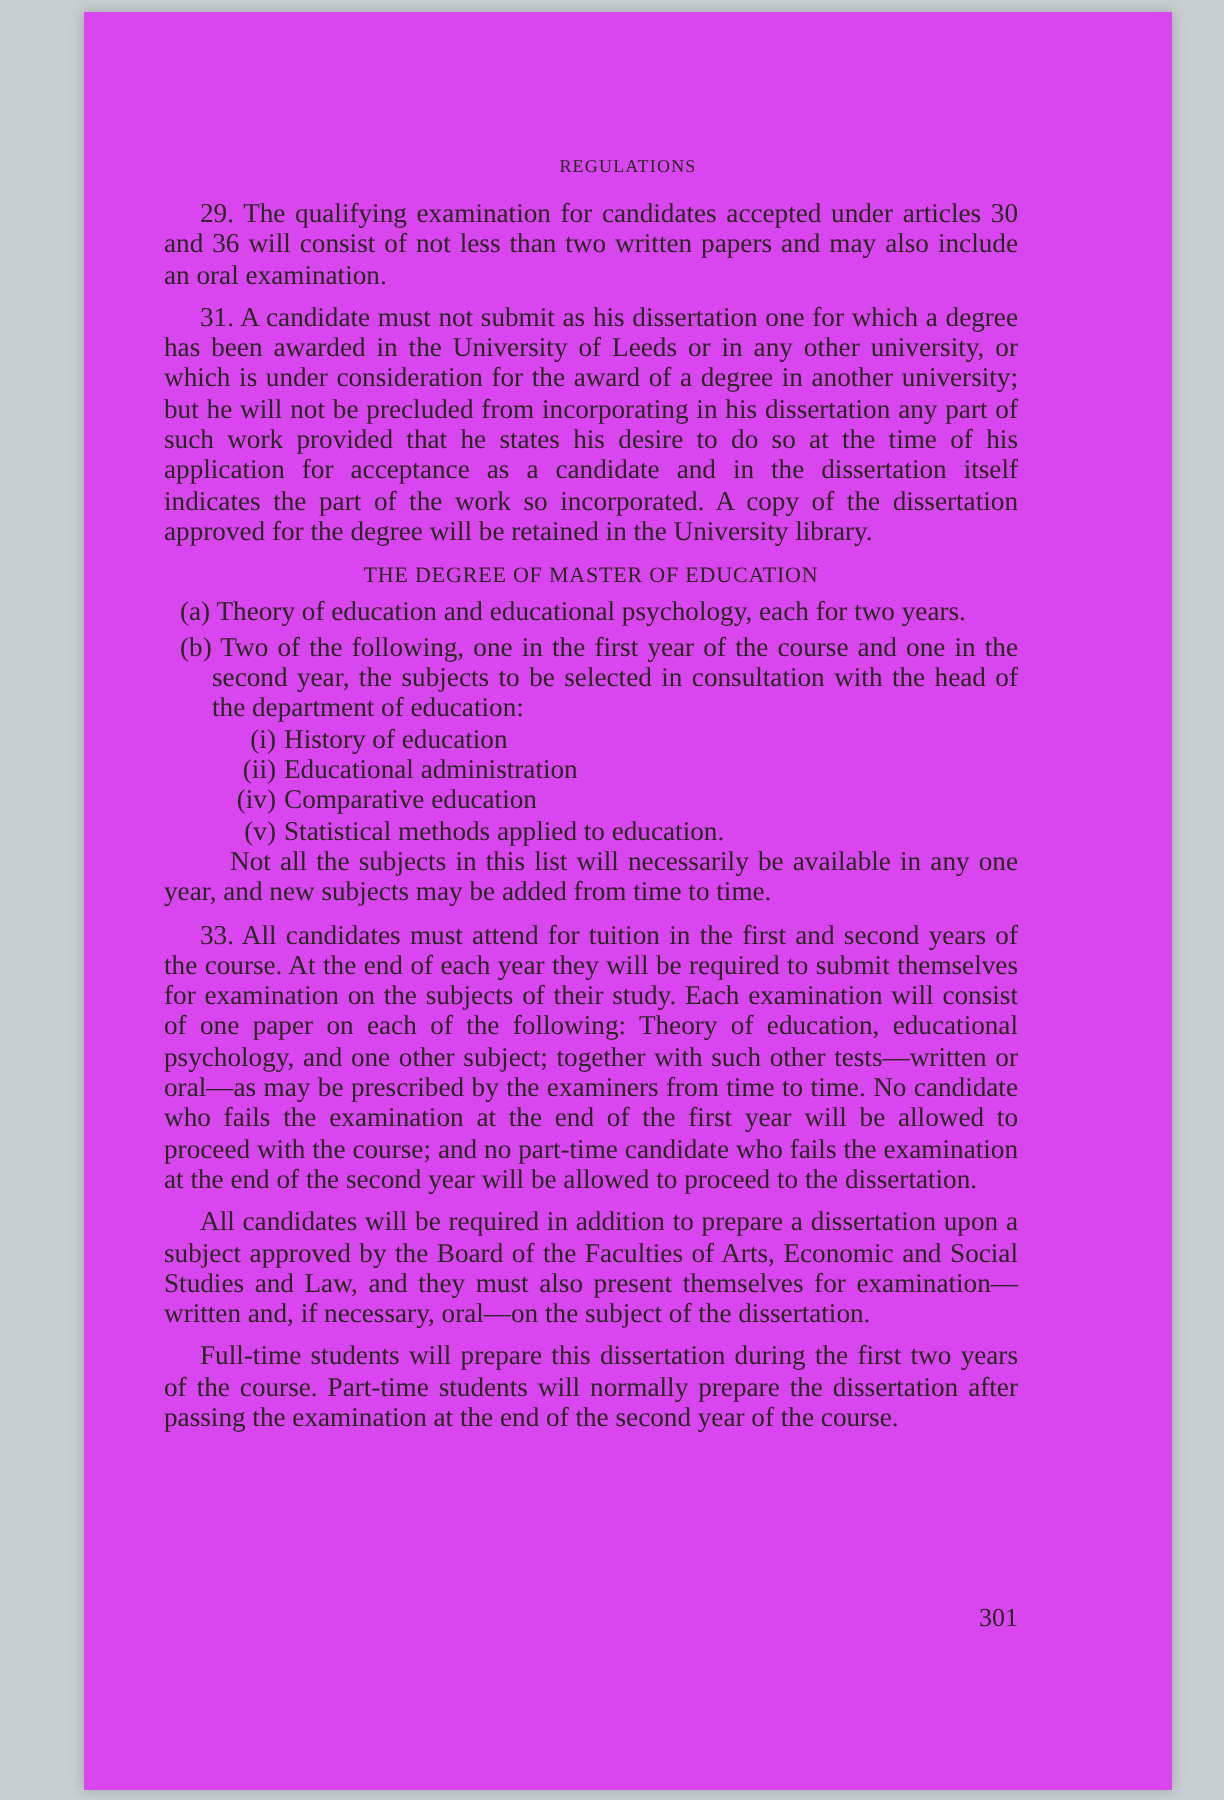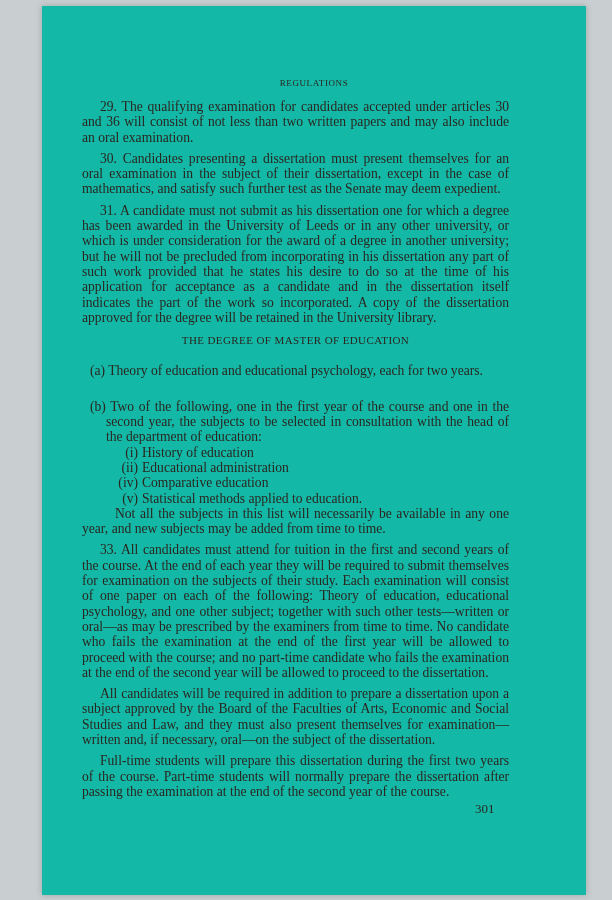--- a/index.html
+++ b/index.html
@@ -4,66 +4,65 @@
 <style>
   html, body { margin: 0; padding: 0; }
   body {
     width: 612px; height: 900px; overflow: hidden;
     background: #c9ced0;
     position: relative;
     font-family: "DejaVu Serif", "Liberation Serif", serif;
   }
   .page {
     position: absolute; left: 42px; top: 6px; width: 544px; height: 889px;
-    background: #14b8a6;
+    background: #d946ef;
     box-shadow: 0 0 6px rgba(80,90,95,0.35);
   }
   .col {
     position: absolute; left: 40px; top: 59px; width: 427px;
     color: #2a2620;
     font-family: "Liberation Serif", "DejaVu Serif", serif;
     font-size: 13.6px; line-height: 15.3px;
     text-align: justify;
   }
   .running-head {
     position: absolute; left: 0; top: 72px; width: 544px; text-align: center;
     font-family: "Liberation Serif", serif; font-size: 9px; letter-spacing: 0.6px;
     color: #2a2620; text-transform: uppercase;
   }
   p { margin: 0; }
   .para { text-indent: 18px; margin-bottom: 6px; }
   .para.first { margin-top: 34px; }
   .section-head {
     text-align: center; font-size: 11px; letter-spacing: 0.4px;
-    margin: 8px 0 15px 0; text-transform: uppercase;
+    margin: 8px 0 1px 0; text-transform: uppercase;
   }
   .sub { margin-left: 24px; text-indent: -16px; }
   .roman-list { margin: 0 0 0 26px; padding: 0; list-style: none; }
   .roman-list li { line-height: 15.3px; }
   .roman-list .num { display: inline-block; width: 30px; text-align: right; margin-right: 4px; }
   .note { text-indent: 33px; margin-bottom: 6px; }
   .page-number {
-    position: absolute; left: 433px; top: 795px; width: 34px; text-align: left;
+    position: absolute; left: 433px; top: 795px; width: 34px; text-align: right;
     font-family: "Liberation Serif", serif; font-size: 13px; color: #2a2620;
   }
 </style>
 </head>
 <body>
 
 <div class="page">
   <div class="running-head">REGULATIONS</div>
 
   <div class="col">
     <p class="para first">29. The qualifying examination for candidates accepted under articles 30 and 36 will consist of not less than two written papers and may also include an oral examination.</p>
-    <p class="para">30. Candidates presenting a dissertation must present themselves for an oral examination in the subject of their dissertation, except in the case of mathematics, and satisfy such further test as the Senate may deem expedient.</p>
     <p class="para">31. A candidate must not submit as his dissertation one for which a degree has been awarded in the University of Leeds or in any other university, or which is under consideration for the award of a degree in another university; but he will not be precluded from incorporating in his dissertation any part of such work provided that he states his desire to do so at the time of his application for acceptance as a candidate and in the dissertation itself indicates the part of the work so incorporated. A copy of the dissertation approved for the degree will be retained in the University library.</p>
 
     <p class="section-head">THE DEGREE OF MASTER OF EDUCATION</p>
 
-    <p class="sub" style="margin-bottom:20px">(a) Theory of education and educational psychology, each for two years.</p>
+    <p class="sub" style="margin-bottom:3px">(a) Theory of education and educational psychology, each for two years.</p>
     <p class="sub">(b) Two of the following, one in the first year of the course and one in the second year, the subjects to be selected in consultation with the head of the department of education:</p>
     <ul class="roman-list">
       <li><span class="num">(i)</span><span>History of education</span></li>
       <li><span class="num">(ii)</span><span>Educational administration</span></li>
       <li><span class="num">(iv)</span><span>Comparative education</span></li>
       <li><span class="num">(v)</span><span>Statistical methods applied to education.</span></li>
     </ul>
     <p class="note">Not all the subjects in this list will necessarily be available in any one year, and new subjects may be added from time to time.</p>
 
     <p class="para">33. All candidates must attend for tuition in the first and second years of the course. At the end of each year they will be required to submit themselves for examination on the subjects of their study. Each examination will consist of one paper on each of the following: Theory of education, educational psychology, and one other subject; together with such other tests—written or oral—as may be prescribed by the examiners from time to time. No candidate who fails the examination at the end of the first year will be allowed to proceed with the course; and no part-time candidate who fails the examination at the end of the second year will be allowed to proceed to the dissertation.</p>

